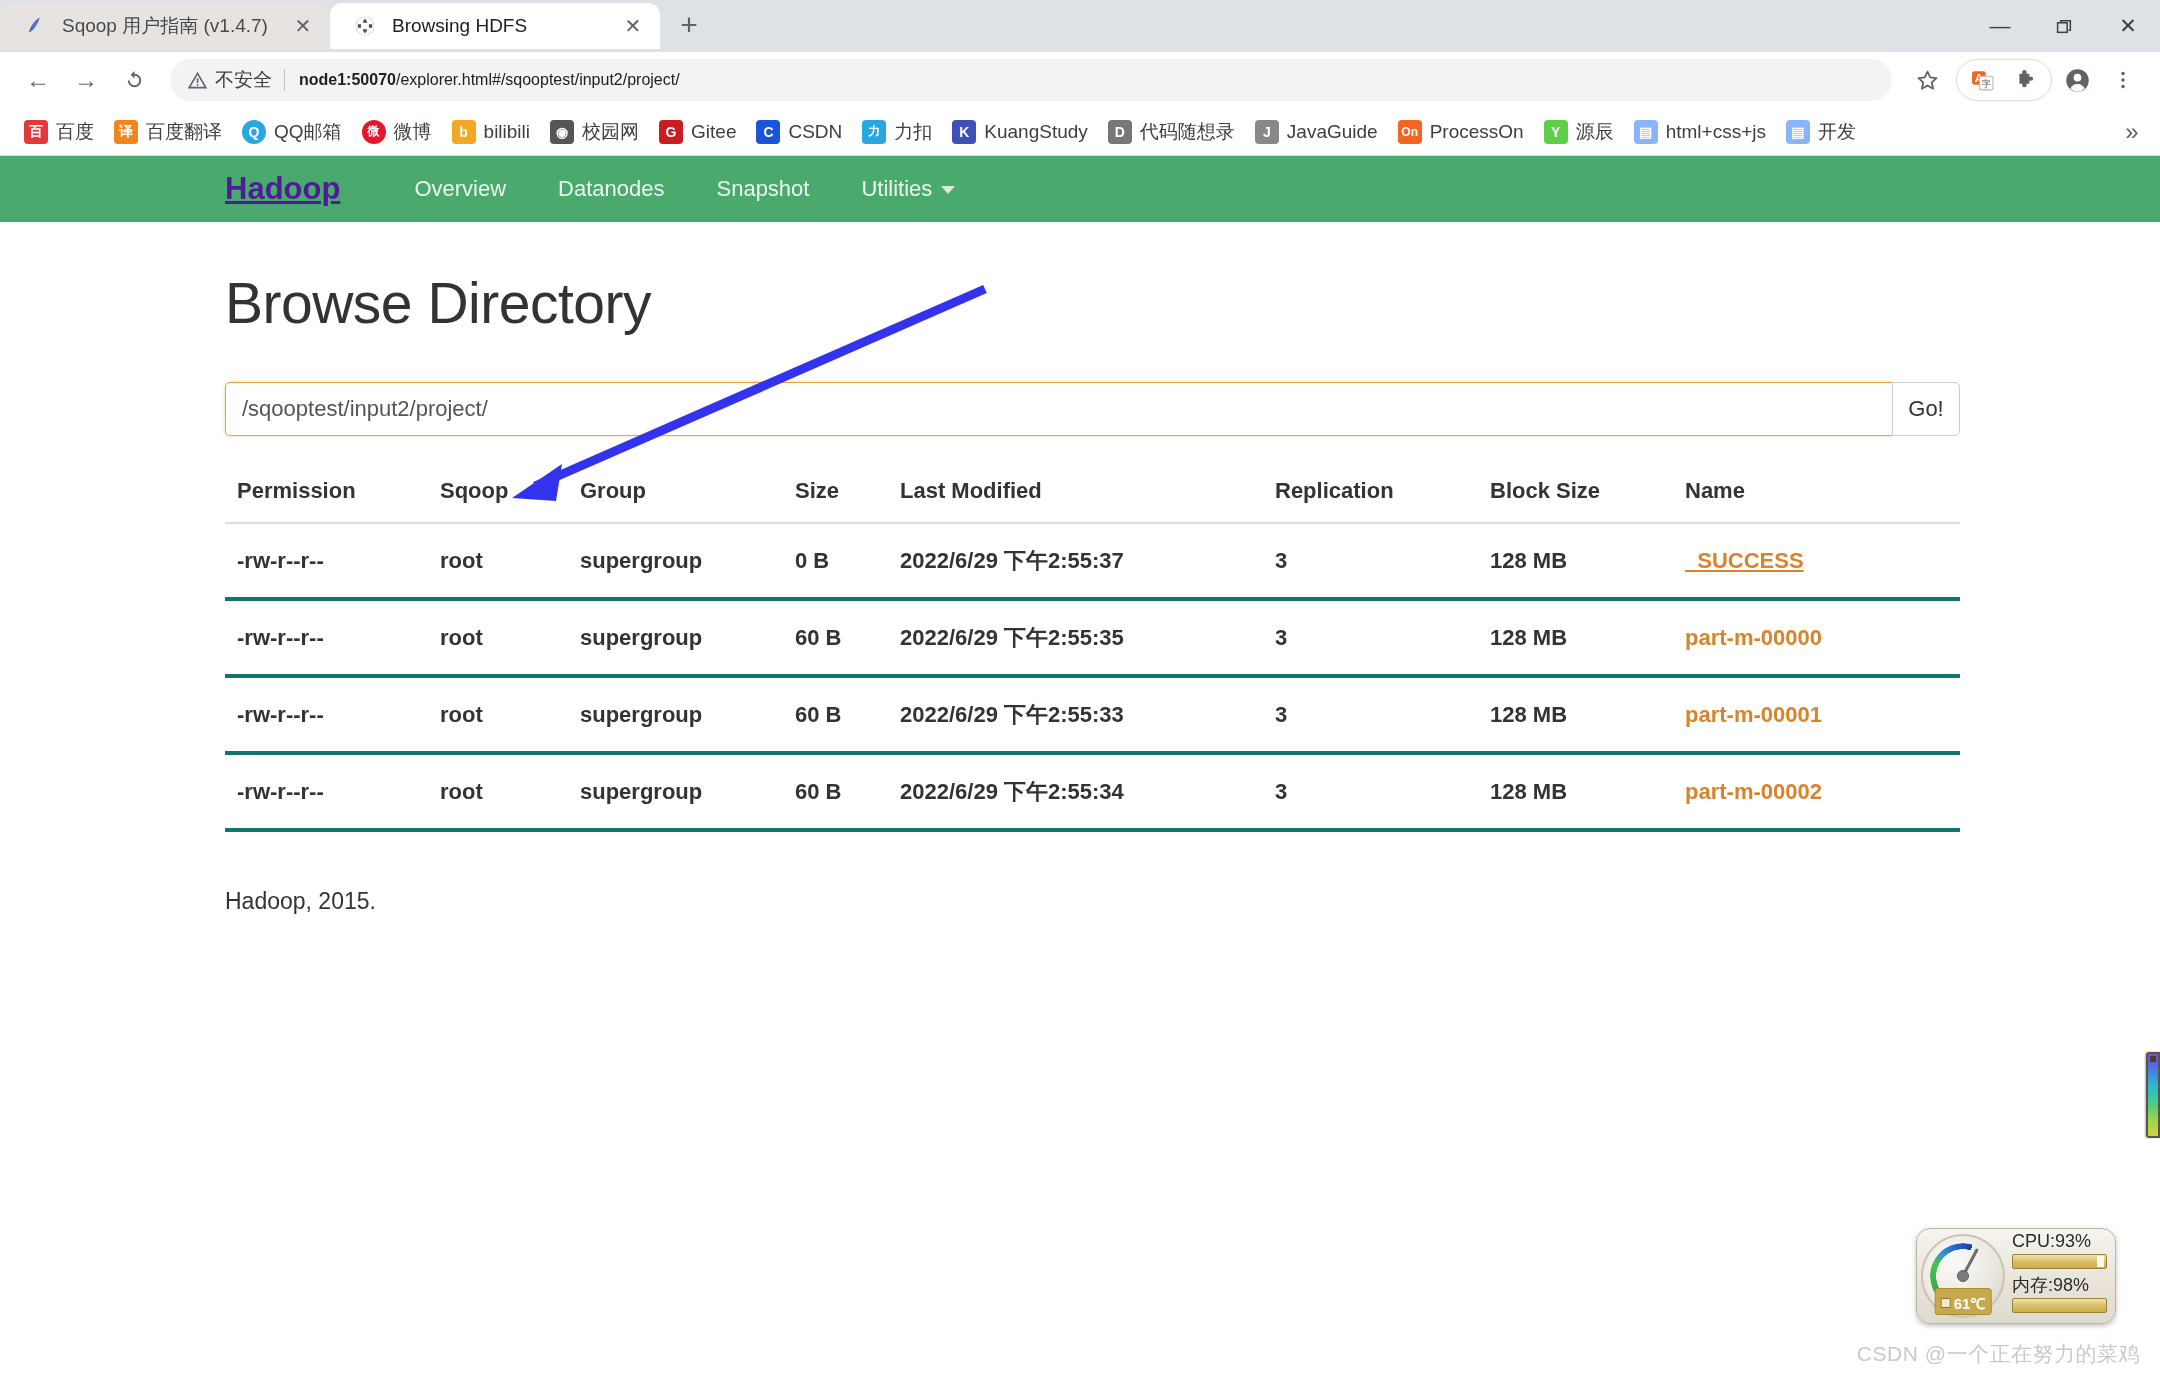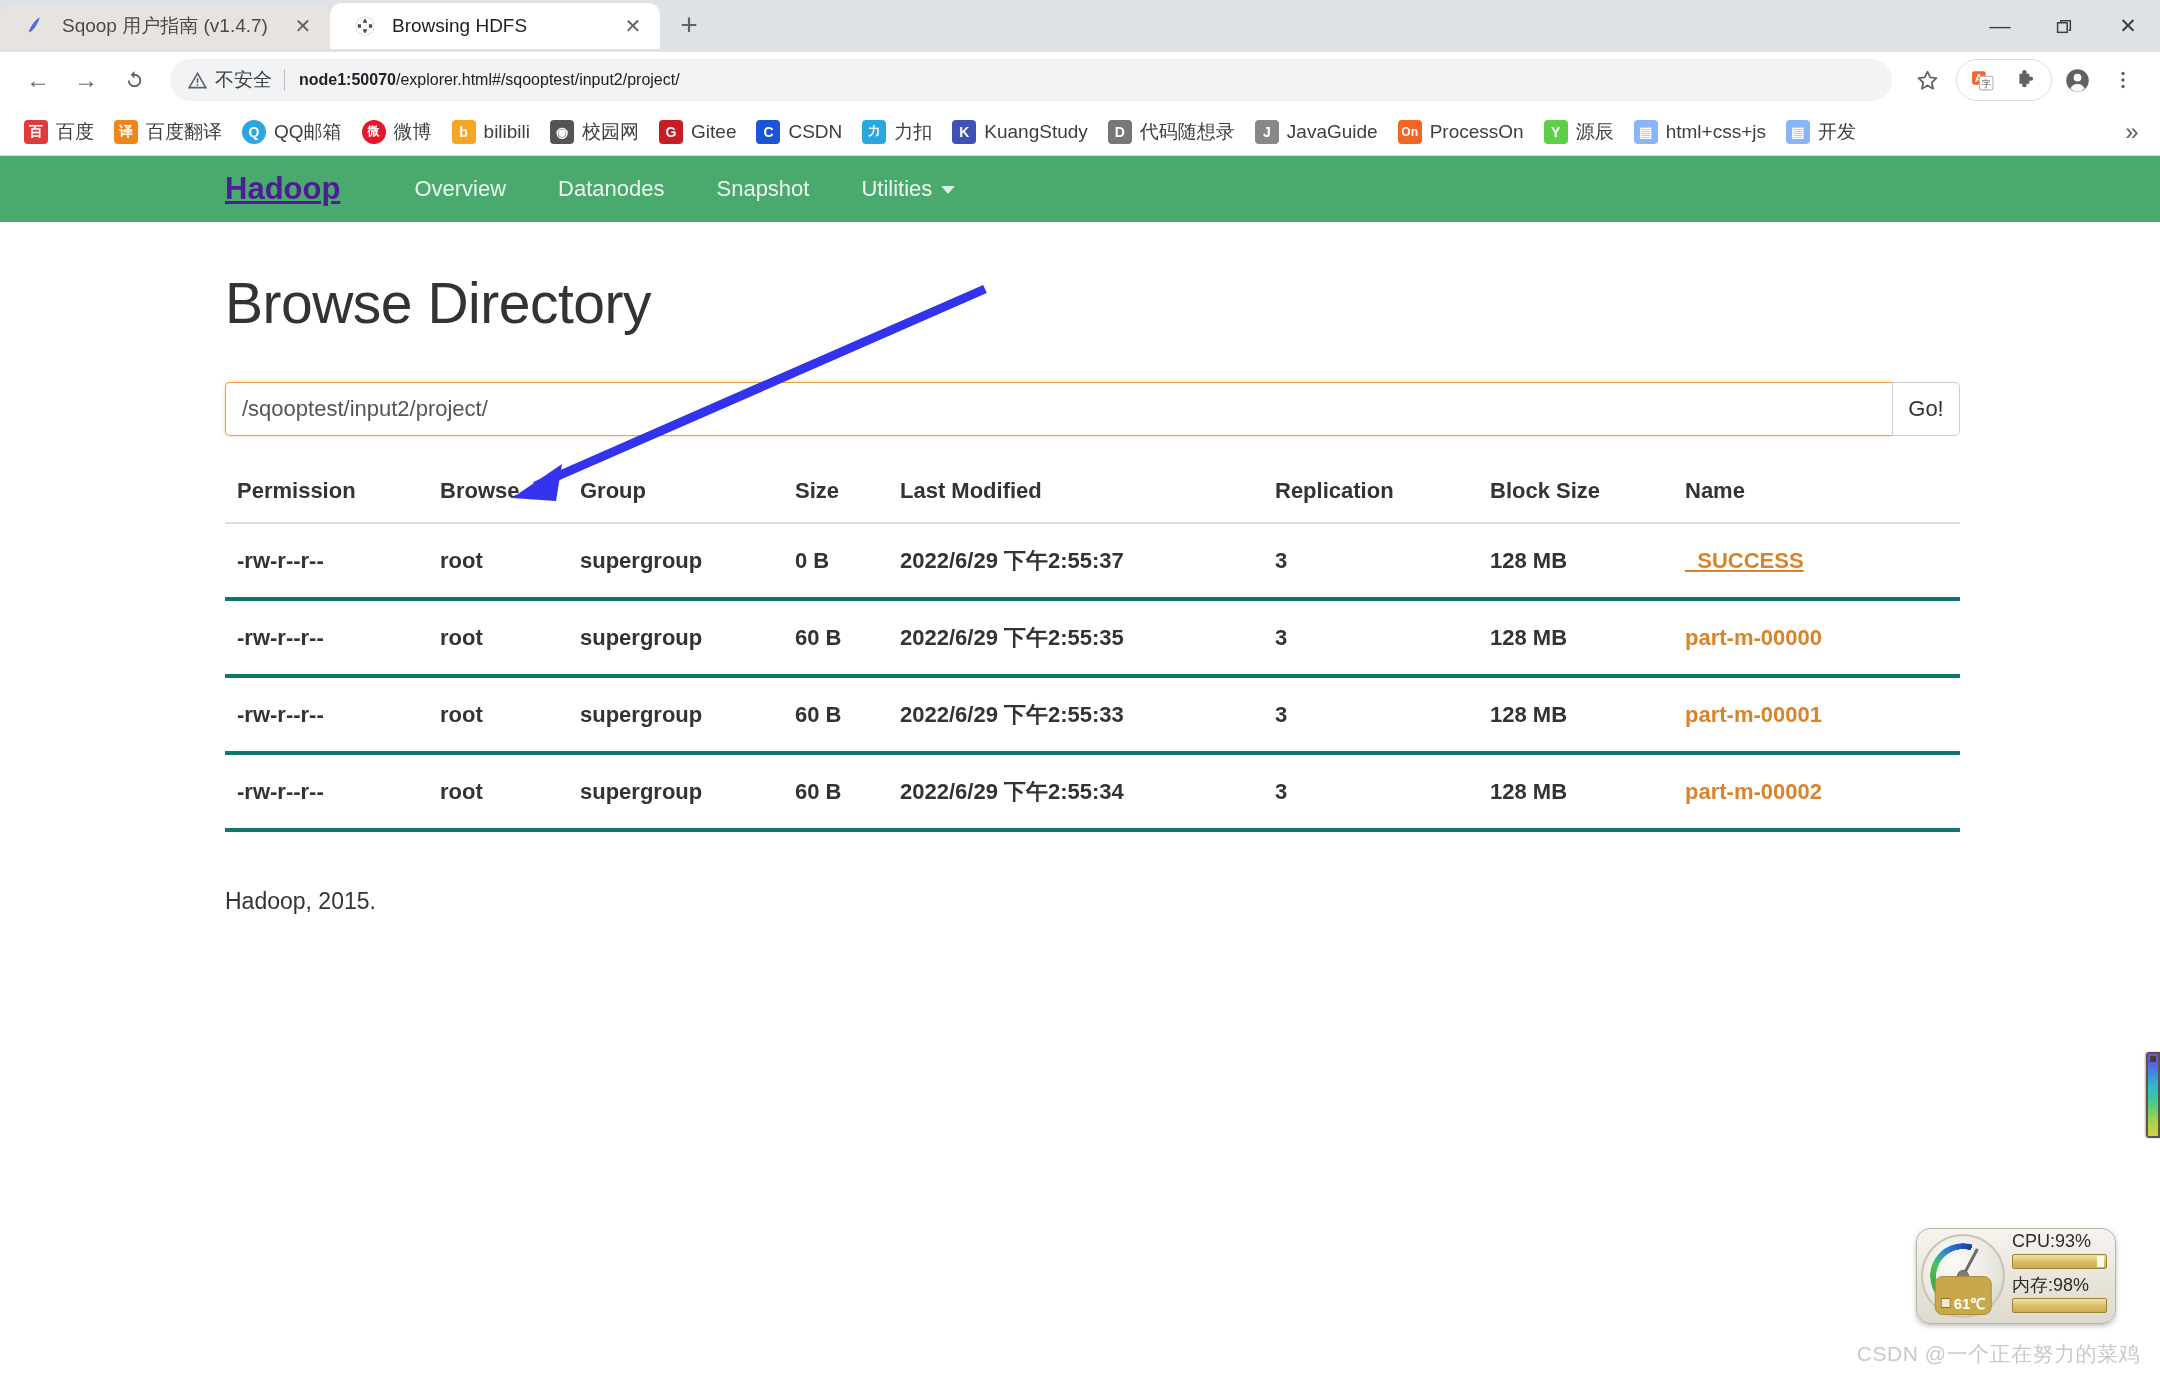--- a/index.html
+++ b/index.html
@@ -283,21 +283,21 @@
   }
   .needle-hub {
     position:absolute; left:50%; top:50%;
     width:12px;height:12px;border-radius:50%;
     background:#7d7d7d; transform:translate(-50%,-50%);
     border:1px solid #5e5e5e;
   }
   .temp {
     position:absolute; left: 50%; bottom: 1px; transform: translateX(-50%);
     background:#c9a84c; color:#fff; font-size: 15px; font-weight:700;
-    padding: 16px 5px 1px 5px; border-radius: 8px; white-space:nowrap;
+    padding: 4px 5px 1px 5px; border-radius: 3px; white-space:nowrap;
     border:1px solid #a88c36;
     display:flex; align-items:center; gap:3px;
   }
   .temp .sq{ width:10px;height:10px;background:#f2e8c8;border:1px solid #8a7430;display:inline-block;}
   .gstats { flex:1 1 auto; padding-left: 7px; }
   .gstat-label { font-size: 18px; color:#2b2b2b; line-height: 1.05; }
   .gbar {
     height: 15px; margin: 3px 0 7px 0;
     background: linear-gradient(to bottom,#efe2b0,#d8bd62 55%,#cdae4f);
     border: 1px solid #9a8334; border-radius: 2px;
@@ -497,21 +497,21 @@
 
       <div class="inputgroup">
         <input class="pathinput" type="text" value="/sqooptest/input2/project/" style="">
         <button class="gobtn">Go!</button>
       </div>
 
       <table class="files">
         <thead>
           <tr>
             <th class="c-perm">Permission</th>
-            <th class="c-owner">Browse</th>
+            <th class="c-owner">Sqoop</th>
             <th class="c-group">Group</th>
             <th class="c-size">Size</th>
             <th class="c-mod">Last Modified</th>
             <th class="c-rep">Replication</th>
             <th class="c-bs">Block Size</th>
             <th class="c-name">Name</th>
           </tr>
         </thead>
         <tbody>
           <tr>

